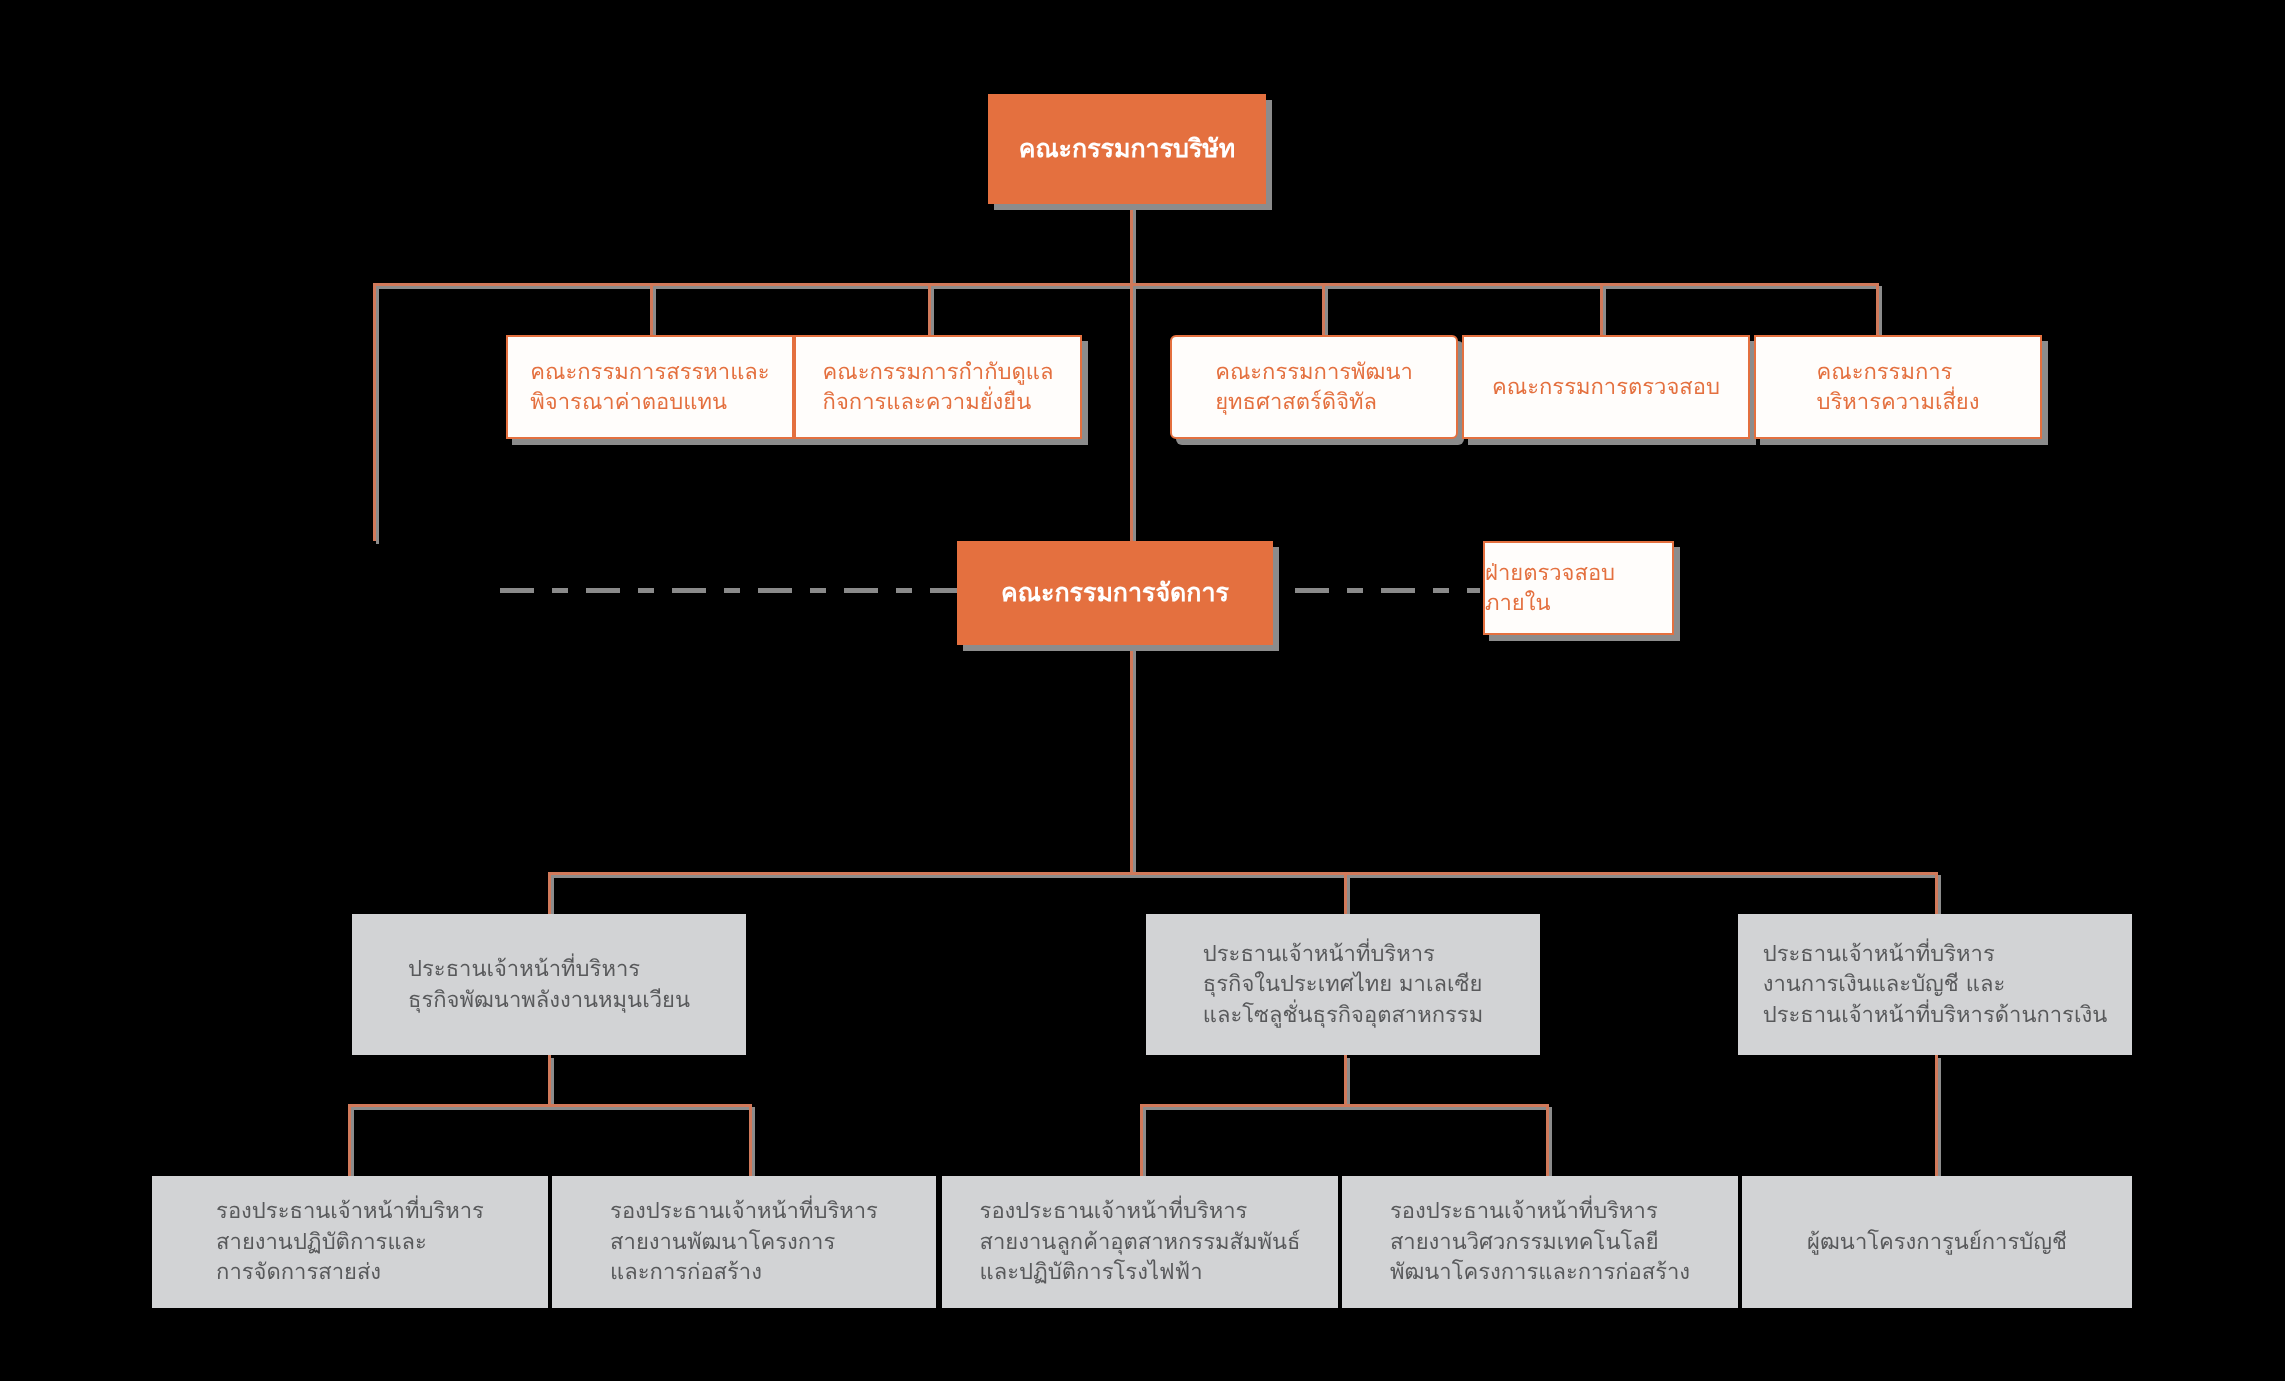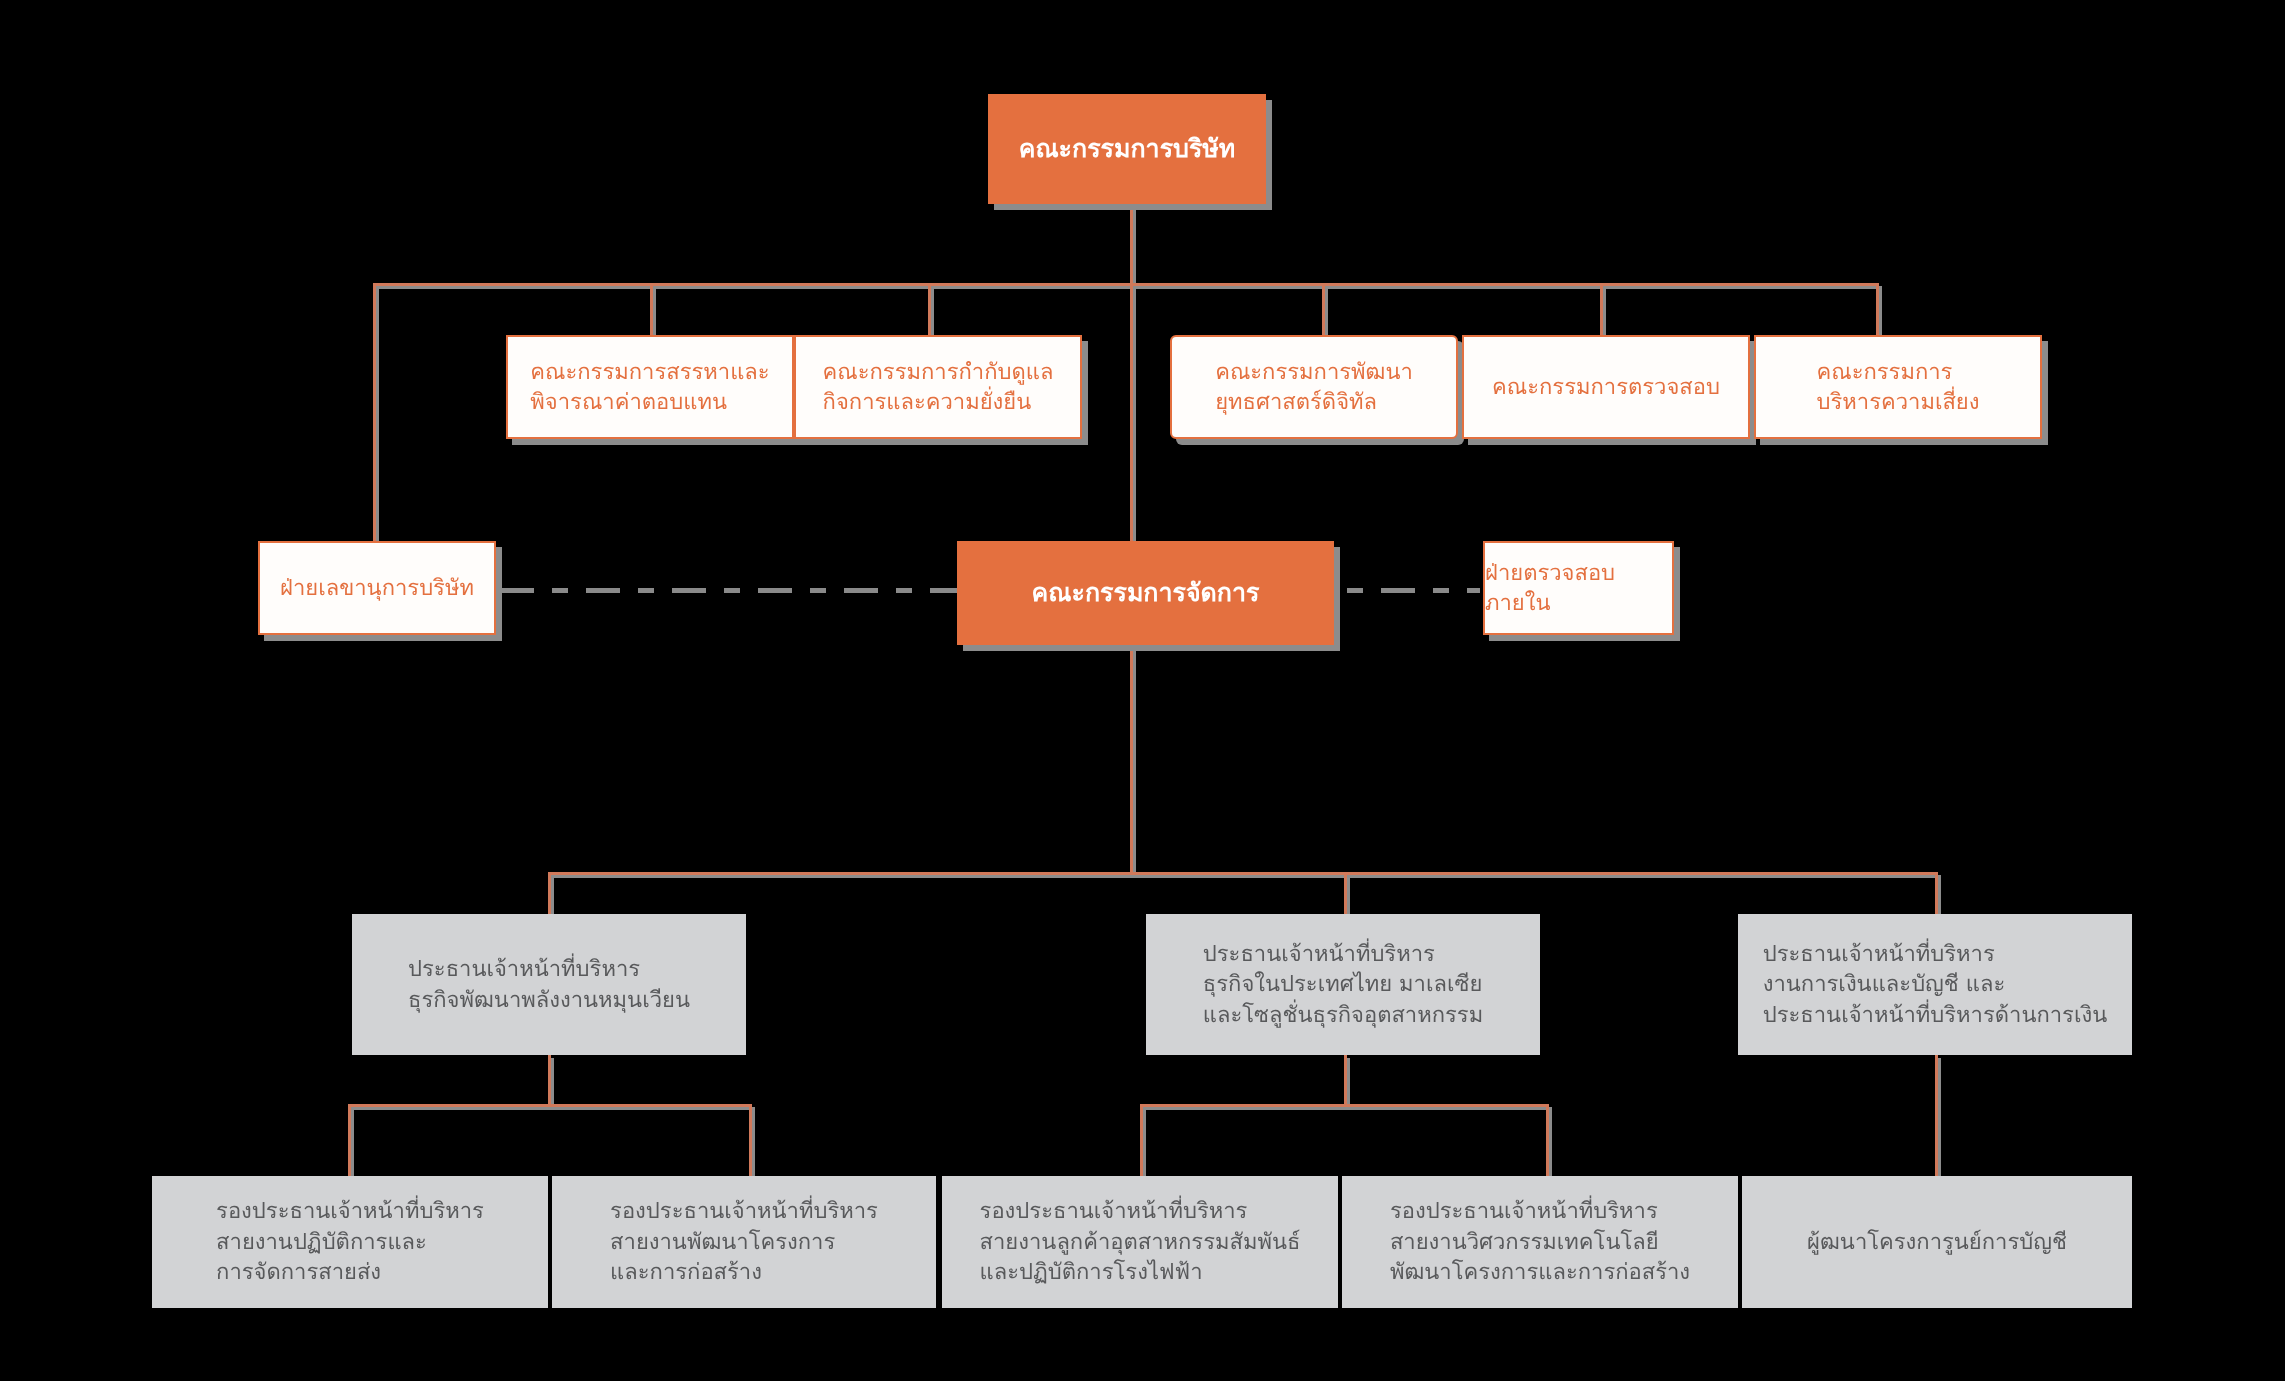--- a/index.html
+++ b/index.html
@@ -118,23 +118,22 @@
 กิจการและความยั่งยืน</div>
 
   <div class="node outline" style="left:1170px; top:335px; width:288px; height:104px;border-radius:6px;">คณะกรรมการพัฒนา
 ยุทธศาสตร์ดิจิทัล</div>
 
   <div class="node outline" style="left:1462px; top:335px; width:288px; height:104px;">คณะกรรมการตรวจสอบ</div>
 
   <div class="node outline" style="left:1754px; top:335px; width:288px; height:104px;">คณะกรรมการ
 บริหารความเสี่ยง</div>
 
-  <div class="node outline" style="left:258px; top:541px; width:238px; height:94px;">ฝ่ายเลขานุการบริษัท</div>
 
-  <div class="node orange" style="left:957px; top:541px; width:377px; height:104px;">คณะกรรมการจัดการ</div>
+  <div class="node orange" style="left:957px; top:541px; width:316px; height:104px;">คณะกรรมการจัดการ</div>
 
   <div class="node outline" style="left:1483px; top:541px; width:191px; height:94px;">ฝ่ายตรวจสอบภายใน</div>
 
   <div class="node gray" style="left:352px; top:914px; width:394px; height:141px;">ประธานเจ้าหน้าที่บริหาร
 ธุรกิจพัฒนาพลังงานหมุนเวียน</div>
 
   <div class="node gray" style="left:1146px; top:914px; width:394px; height:141px;">ประธานเจ้าหน้าที่บริหาร
 ธุรกิจในประเทศไทย มาเลเซีย
 และโซลูชั่นธุรกิจอุตสาหกรรม</div>
 

